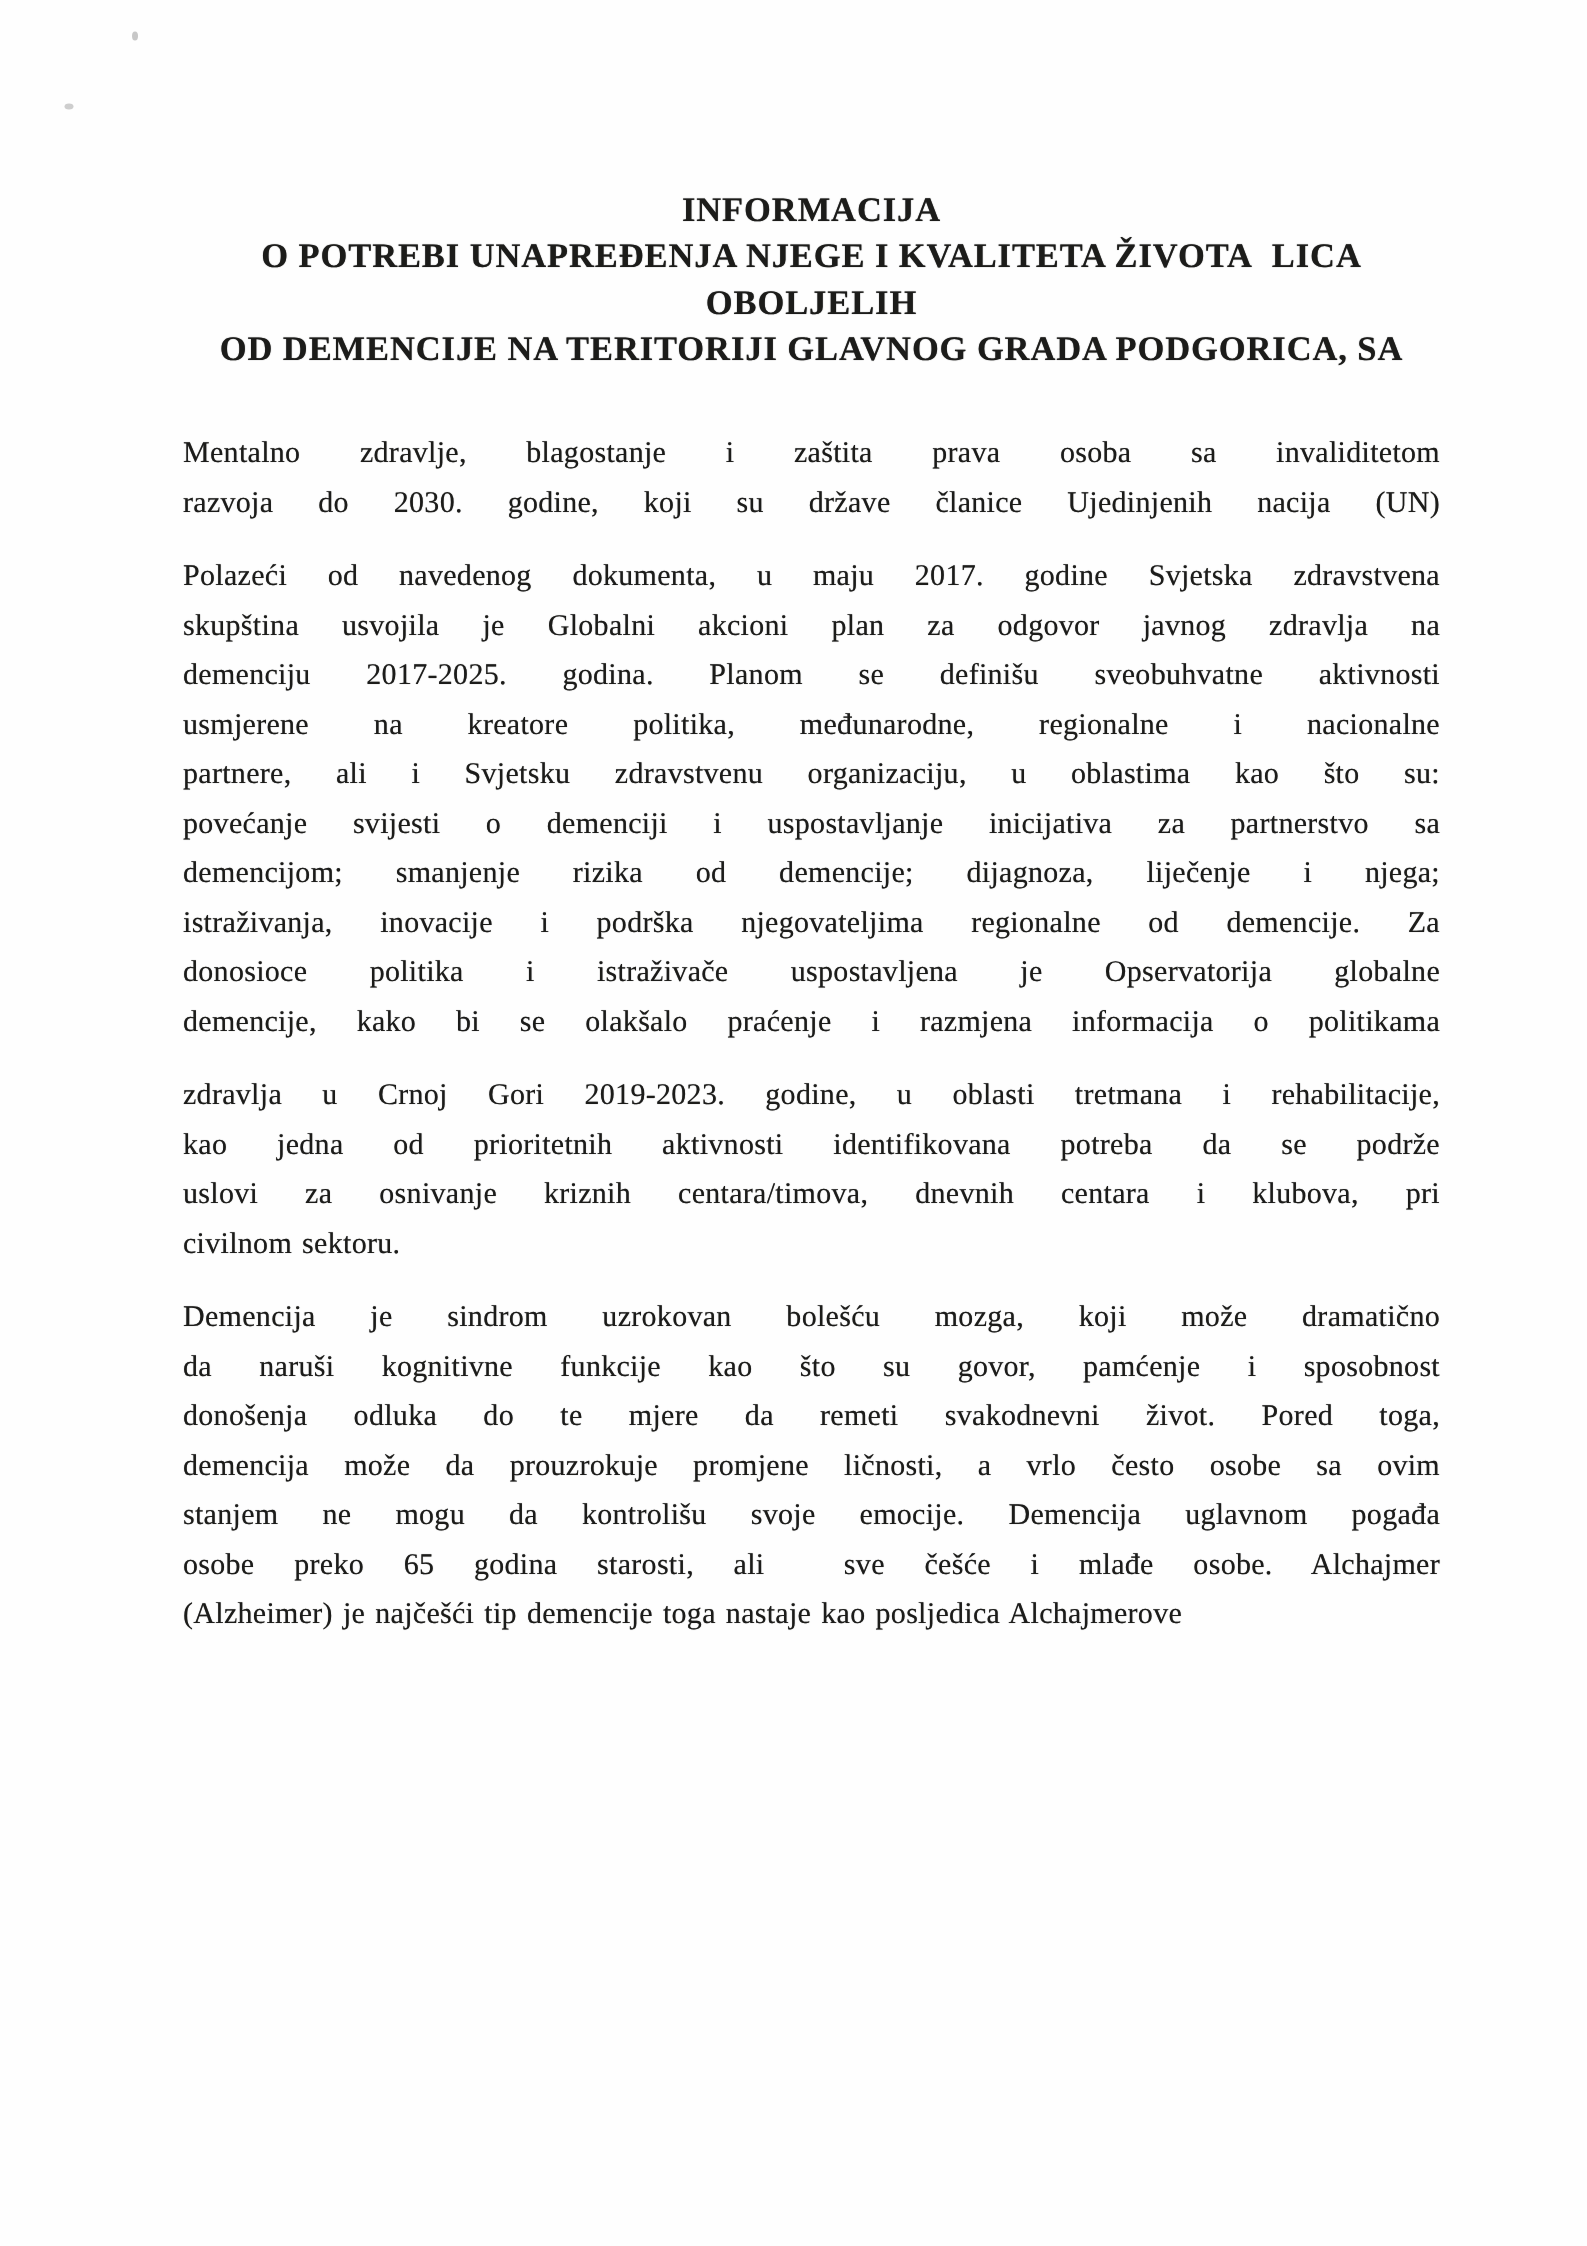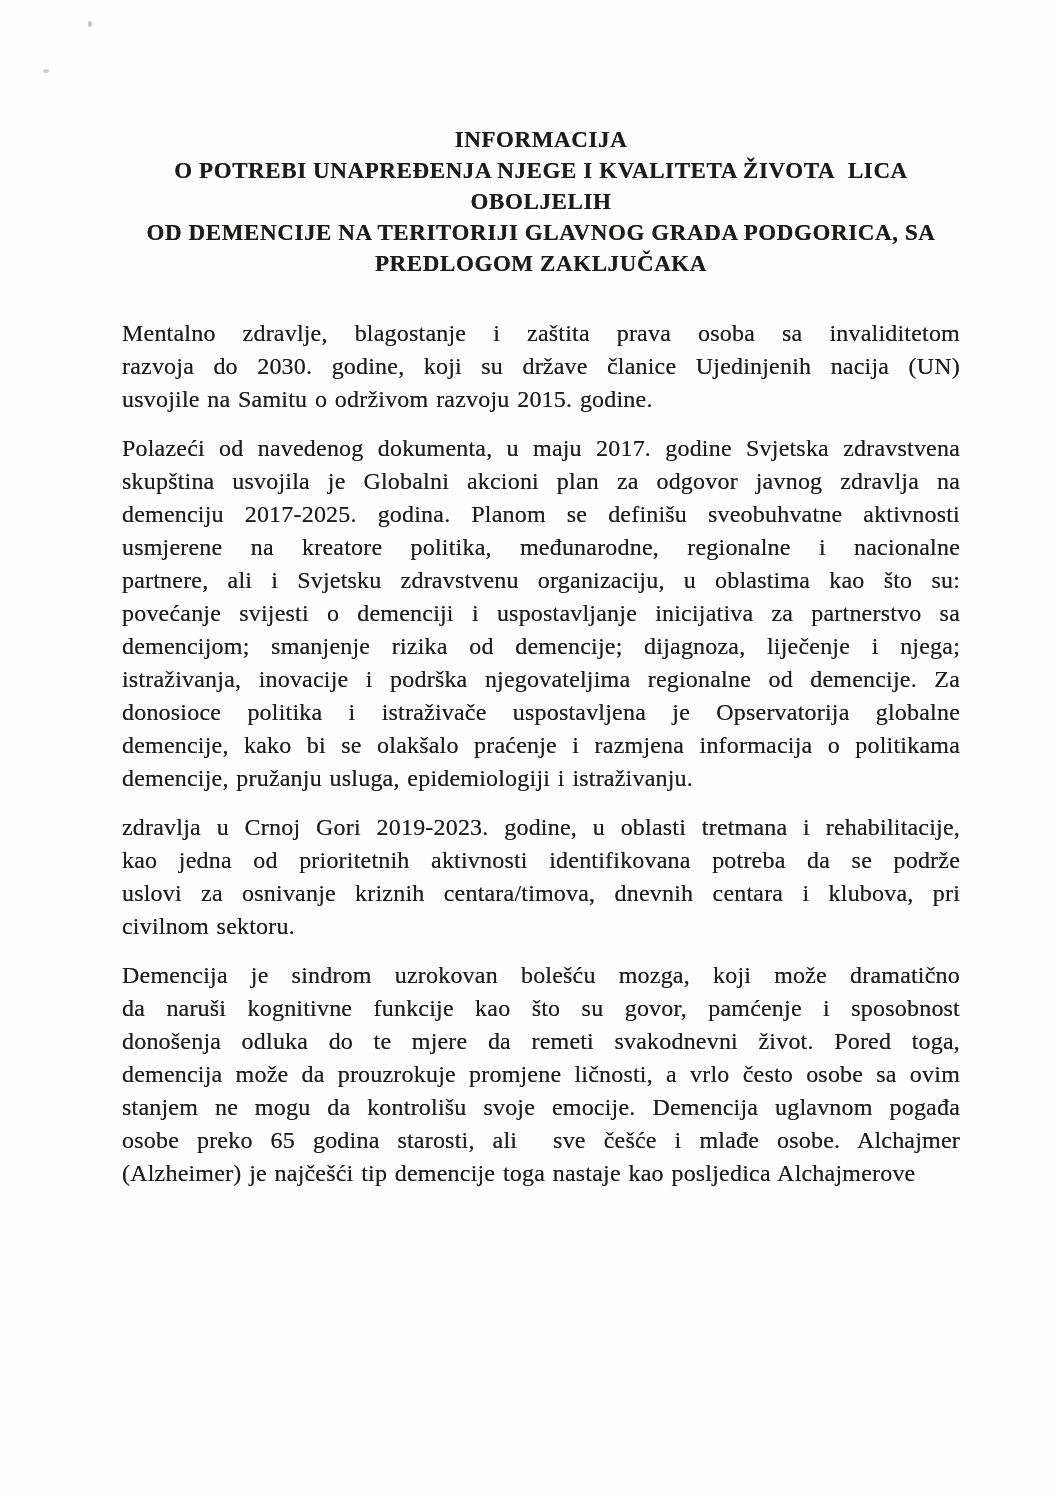--- a/index.html
+++ b/index.html
@@ -30,21 +30,21 @@
   .title .title-line {
     text-align: center;
     font-weight: bold;
     font-size: 23px;
     line-height: 31px;
     letter-spacing: 0.6px;
     text-shadow: 0 0 0.6px rgba(20,20,20,0.75);
   }
   .para {
     margin: 0 0 16px 0;
-    font-size: 24px;
+    font-size: 20px;
     line-height: 33px;
     letter-spacing: 0.2px;
     word-spacing: 1.5px;
     text-shadow: 0 0 0.5px rgba(25,25,25,0.65);
   }
   .para .line {
     text-align: justify;
     text-align-last: justify;
   }
   .para .line.last {
@@ -63,41 +63,38 @@
 
 <div class="page">
   <div class="speck speck1"></div>
   <div class="speck speck2"></div>
 
   <div class="content">
     <div class="title">
         <div class="title-line">INFORMACIJA</div>
         <div class="title-line">O POTREBI UNAPREĐENJA NJEGE I KVALITETA ŽIVOTA&nbsp; LICA OBOLJELIH</div>
         <div class="title-line">OD DEMENCIJE NA TERITORIJI GLAVNOG GRADA PODGORICA, SA</div>
-        <div class="title-line">PREDLOGOM ZAKLJUČAKA</div>
       </div>
 
     <div class="para">
         <div class="line">Mentalno zdravlje, blagostanje i zaštita prava osoba sa invaliditetom</div>
         <div class="line">razvoja do 2030. godine, koji su države članice Ujedinjenih nacija (UN)</div>
-        <div class="line last">usvojile na Samitu o održivom razvoju 2015. godine.</div>
       </div>
 
     <div class="para">
         <div class="line">Polazeći od navedenog dokumenta, u maju 2017. godine Svjetska zdravstvena</div>
         <div class="line">skupština usvojila je Globalni akcioni plan za odgovor javnog zdravlja na</div>
         <div class="line">demenciju 2017-2025. godina. Planom se definišu sveobuhvatne aktivnosti</div>
         <div class="line">usmjerene na kreatore politika, međunarodne, regionalne i nacionalne</div>
         <div class="line">partnere, ali i Svjetsku zdravstvenu organizaciju, u oblastima kao što su:</div>
         <div class="line">povećanje svijesti o demenciji i uspostavljanje inicijativa za partnerstvo sa</div>
         <div class="line">demencijom; smanjenje rizika od demencije; dijagnoza, liječenje i njega;</div>
         <div class="line">istraživanja, inovacije i podrška njegovateljima regionalne od demencije. Za</div>
         <div class="line">donosioce politika i istraživače uspostavljena je Opservatorija globalne</div>
         <div class="line">demencije, kako bi se olakšalo praćenje i razmjena informacija o politikama</div>
-        <div class="line last">demencije, pružanju usluga, epidemiologiji i istraživanju.</div>
       </div>
 
     <div class="para">
         <div class="line">zdravlja u Crnoj Gori 2019-2023. godine, u oblasti tretmana i rehabilitacije,</div>
         <div class="line">kao jedna od prioritetnih aktivnosti identifikovana potreba da se podrže</div>
         <div class="line">uslovi za osnivanje kriznih centara/timova, dnevnih centara i klubova, pri</div>
         <div class="line last">civilnom sektoru.</div>
       </div>
 
     <div class="para">

